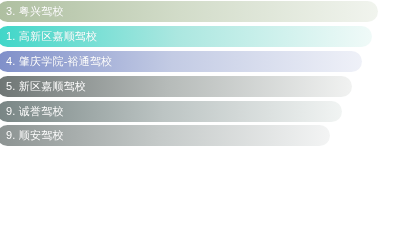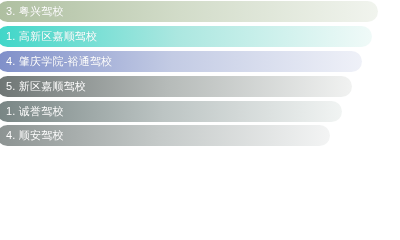--- a/index.html
+++ b/index.html
@@ -59,18 +59,18 @@
   <li class="bar-row" style="width: 375px; top: 26px; background: linear-gradient(to right, rgb(63, 214, 200) 0%, rgb(171, 231, 224) 48%, rgb(240, 250, 248) 100%);">
     <span class="bar-label">1. 高新区嘉顺驾校</span>
   </li>
   <li class="bar-row" style="width: 365px; top: 51px; background: linear-gradient(to right, rgb(127, 143, 201) 0%, rgb(195, 203, 228) 48%, rgb(239, 241, 248) 100%);">
     <span class="bar-label">4. 肇庆学院-裕通驾校</span>
   </li>
   <li class="bar-row" style="width: 355px; top: 76px; background: linear-gradient(to right, rgb(110, 117, 116) 0%, rgb(182, 187, 185) 48%, rgb(241, 242, 241) 100%);">
     <span class="bar-label">5. 新区嘉顺驾校</span>
   </li>
   <li class="bar-row" style="width: 345px; top: 101px; background: linear-gradient(to right, rgb(120, 133, 132) 0%, rgb(188, 196, 195) 48%, rgb(241, 244, 243) 100%);">
-    <span class="bar-label">1. 诚誉驾校</span>
+    <span class="bar-label">9. 诚誉驾校</span>
   </li>
   <li class="bar-row" style="width: 333px; top: 125px; background: linear-gradient(to right, rgb(140, 147, 146) 0%, rgb(196, 201, 200) 48%, rgb(243, 244, 244) 100%);">
-    <span class="bar-label">4. 顺安驾校</span>
+    <span class="bar-label">9. 顺安驾校</span>
   </li>
 </ul>
 
 </body></html>

